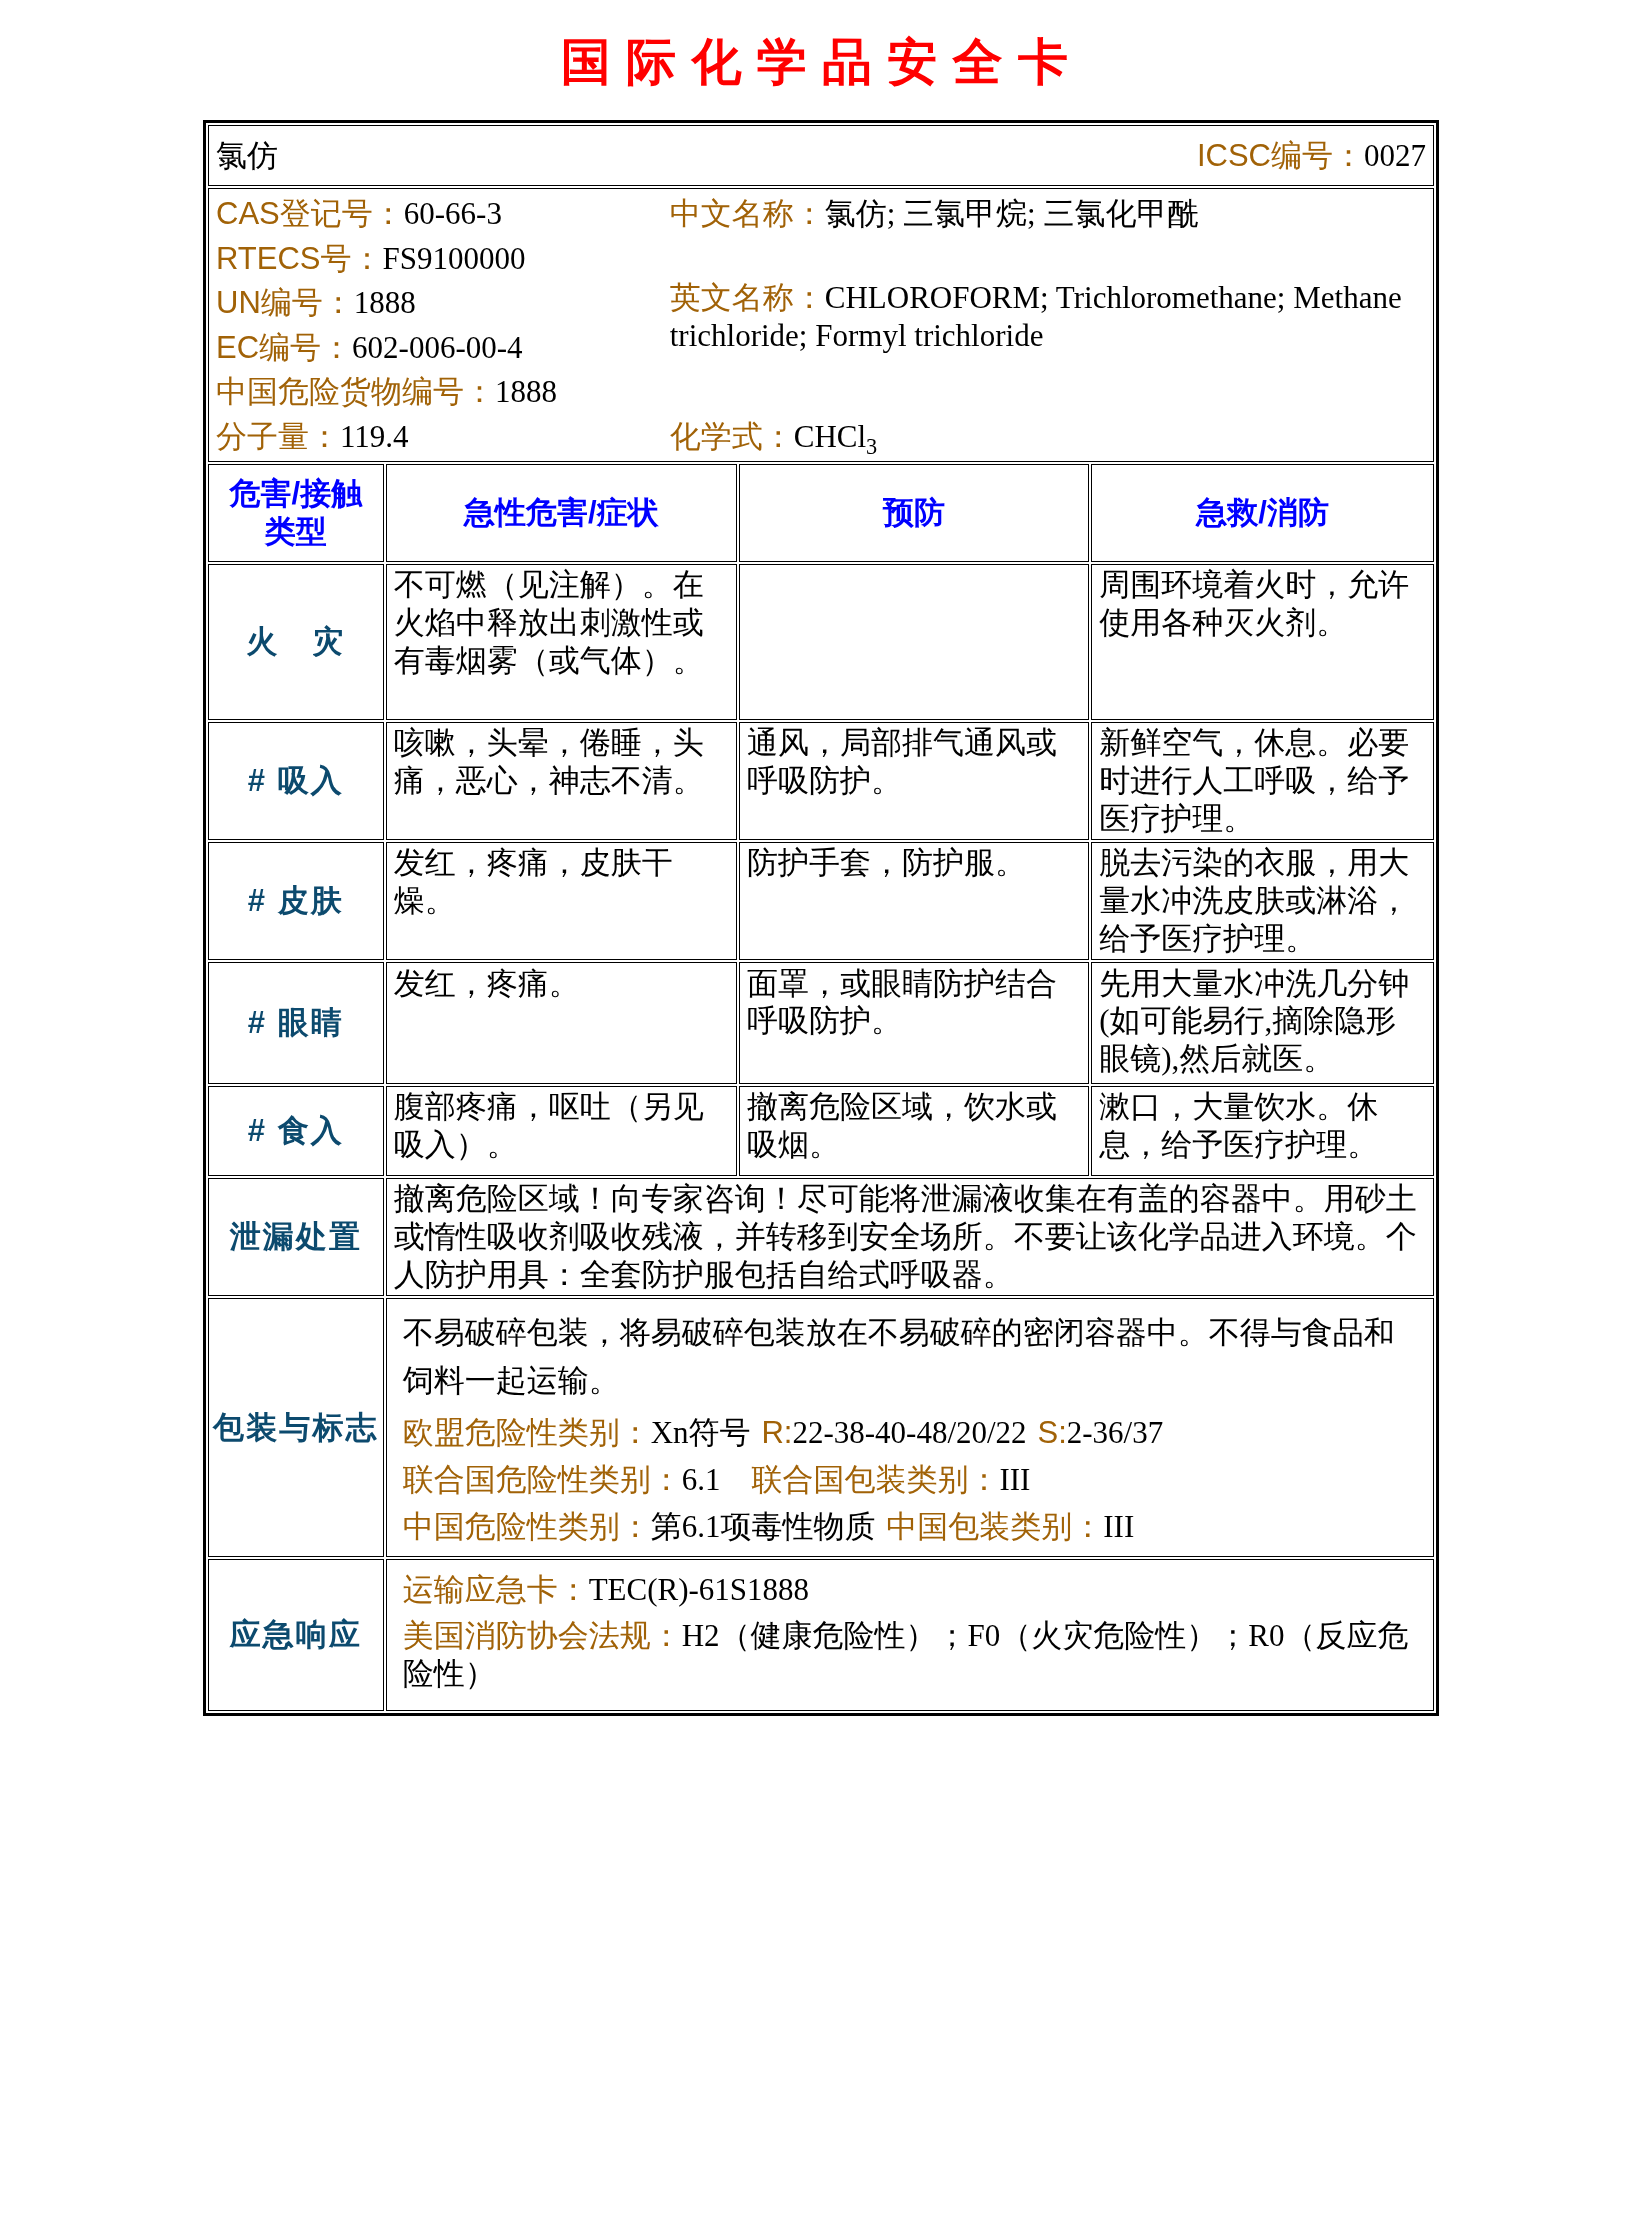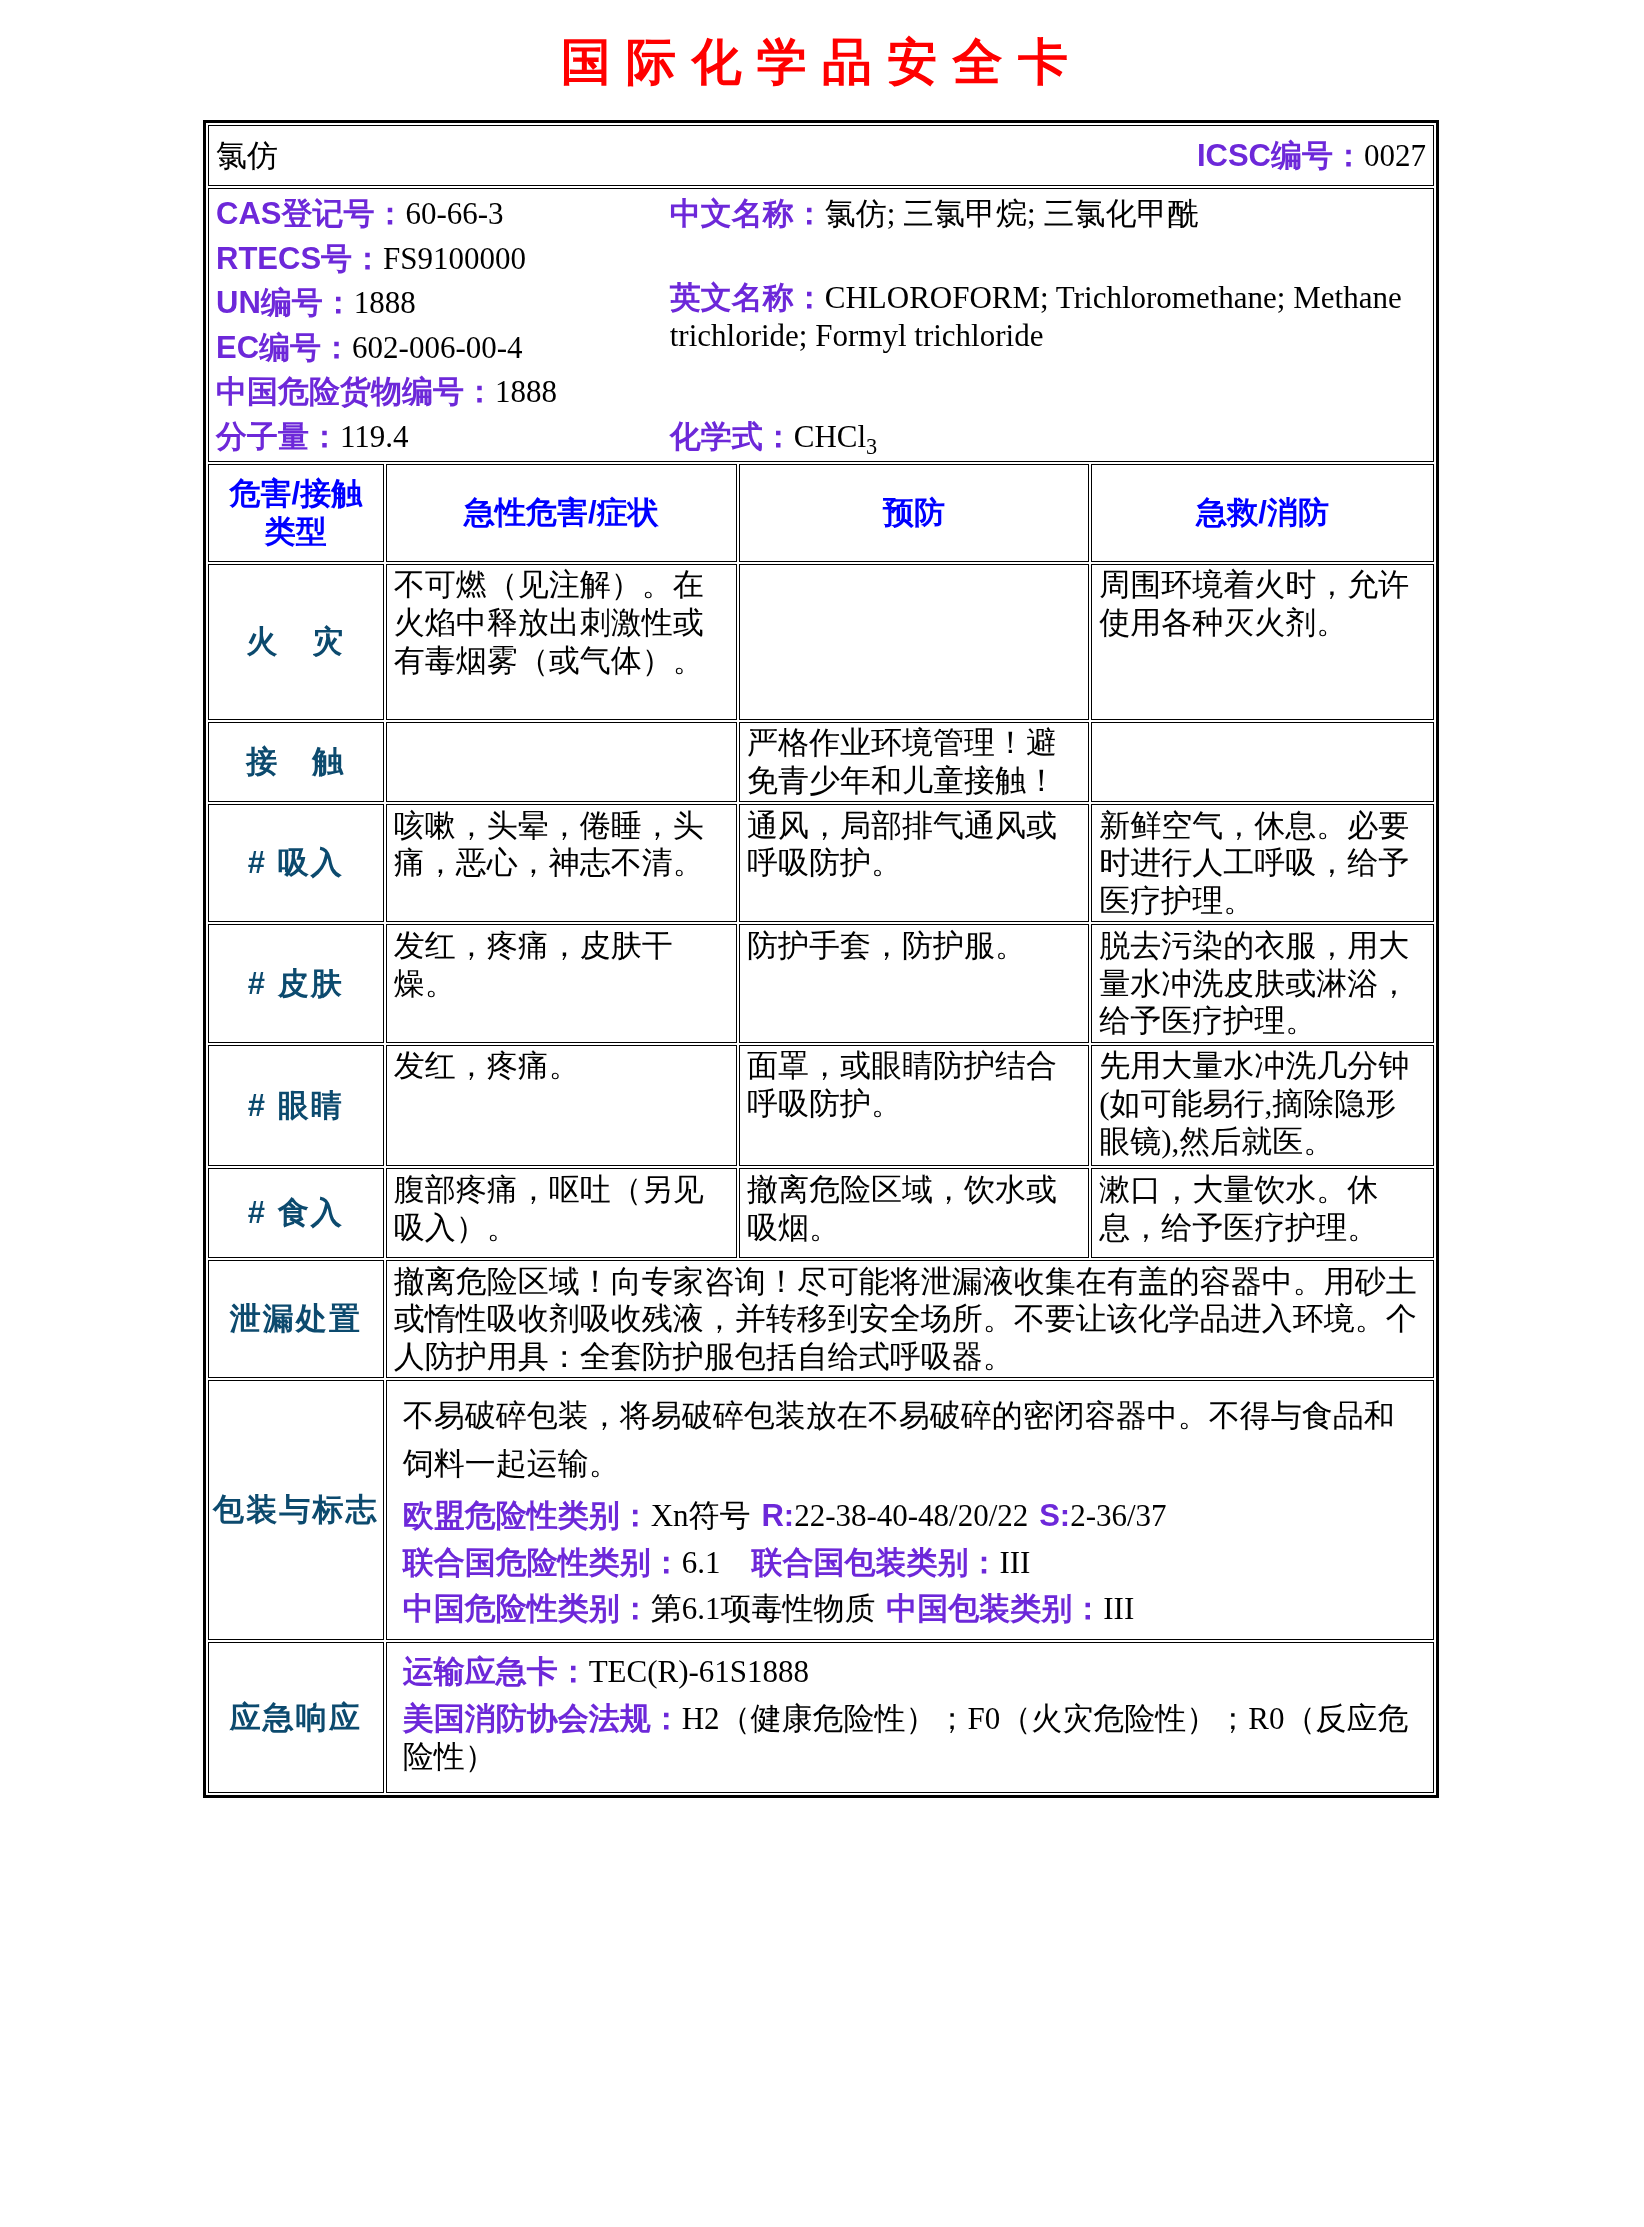--- a/index.html
+++ b/index.html
@@ -37,22 +37,22 @@
     border: 1.4px solid #000;
     vertical-align: top;
     padding: 1.4px 7px;
     font-size: 31px;
     line-height: 1.22;
     color: #000000;
     overflow: hidden;
     word-break: break-word;
   }
   .blue {
-    color: #6d28d9;
-    font-weight: bold;
+    color: #a16207;
+    font-weight: normal;
     font-family: "Liberation Sans", sans-serif;
   }
   
   td.name-cell { height: 57px; vertical-align: middle; margin-left: 26px; }
   .name-flex { display: flex; justify-content: space-between; align-items: center; }
   
   td.id-cell { height: 269px; }
   .id-grid { display: flex; height: 100%; }
   .id-left {
     width: 37.5%;
@@ -161,26 +161,20 @@
   </tr>
 
   <tr>
     <td class="type-cell rh-fire">火　灾</td>
     <td>不可燃（见注解）。在火焰中释放出刺激性或有毒烟雾（或气体）。</td>
     <td></td>
     <td>周围环境着火时，允许使用各种灭火剂。</td>
   </tr>
 
 
-  <tr>
-    <td class="type-cell rh-cont">接　触</td>
-    <td></td>
-    <td>严格作业环境管理！避免青少年和儿童接触！</td>
-    <td></td>
-  </tr>
 
   <tr>
     <td class="type-cell rh-inh"># 吸入</td>
     <td>咳嗽，头晕，倦睡，头痛，恶心，神志不清。</td>
     <td>通风，局部排气通风或呼吸防护。</td>
     <td>新鲜空气，休息。必要时进行人工呼吸，给予医疗护理。</td>
   </tr>
 
   <tr>
     <td class="type-cell rh-skin"># 皮肤</td>

